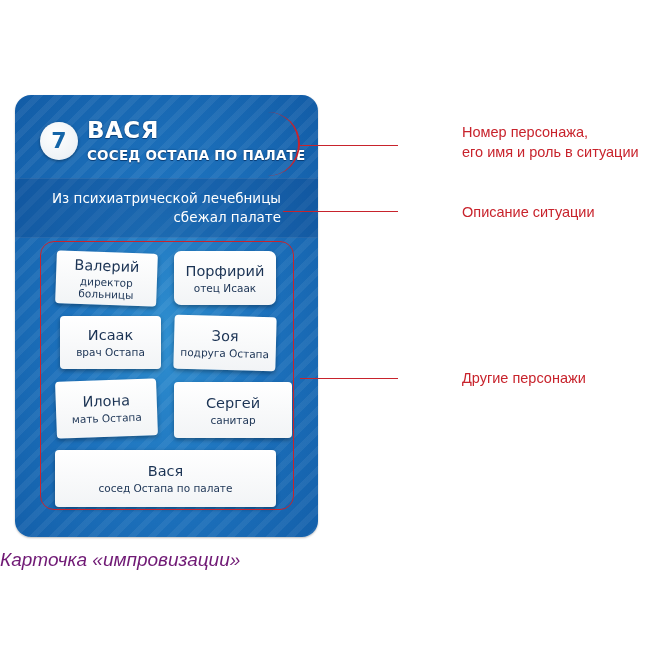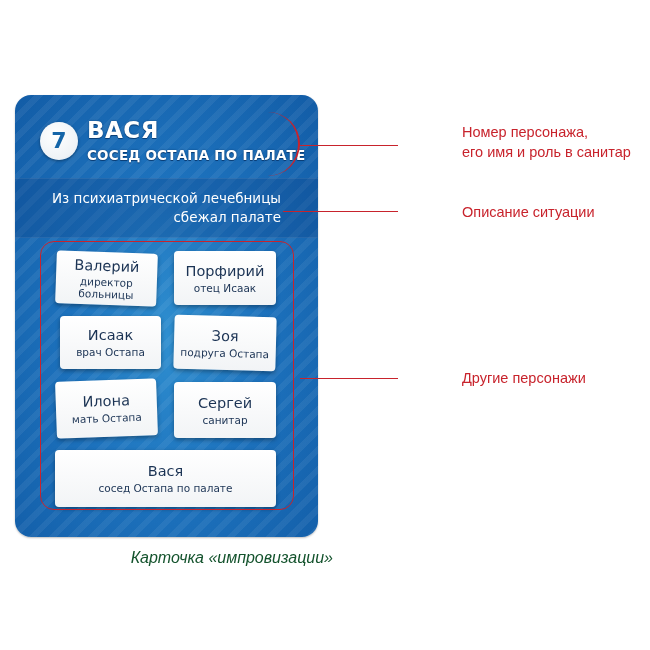--- a/index.html
+++ b/index.html
@@ -60,22 +60,22 @@
     }
     .lead {
       position: absolute; height: 0; border-top: 1.5px solid #c8232c;
     }
     .annot {
       position: absolute; color: #c8232c; font-size: 14.5px; line-height: 20px;
       font-family: "Liberation Sans", sans-serif;
       margin-left: 47px;
     }
     .caption {
-      position: absolute; left: 0; top: 549px; width: 333px; text-align: right;
-      color: #14532d; font-style: italic; font-size: 16px;
+      position: absolute; left: 0; top: 549px; width: 333px; text-align: left;
+      color: #701a75; font-style: italic; font-size: 19px;
       font-family: "Liberation Sans", sans-serif;
     }
   </style>
 </head>
 <body>
 
 <div class="card">
   <div class="header">
     <div class="num-badge">7</div>
     <div class="hero-name">ВАСЯ</div>
@@ -88,57 +88,57 @@
       <span>сбежал палате</span>
     </div>
   </div>
 
   <div class="tile" style="left:41px; top:157px; width:101px; height:53px; transform:rotate(2deg);">
     <div class="tname">Валерий</div>
     <div class="trole" style="margin-top:1px">директор</div>
     <div class="trole" style="margin-top:0">больницы</div>
   </div>
 
-  <div class="tile" style="left:159px; top:156px; width:102px; height:54px;">
+  <div class="tile" style="left:159px; top:156px; width:102px; height:54px;border-radius:7px;">
     <div class="tname">Порфирий</div>
     <div class="trole">отец Исаак</div>
   </div>
 
   <div class="tile" style="left:45px; top:221px; width:101px; height:53px;">
     <div class="tname">Исаак</div>
     <div class="trole">врач Остапа</div>
   </div>
 
   <div class="tile" style="left:159px; top:221px; width:102px; height:54px; transform:rotate(1.5deg);">
     <div class="tname">Зоя</div>
     <div class="trole">подруга Остапа</div>
   </div>
 
   <div class="tile" style="left:41px; top:285px; width:101px; height:57px; transform:rotate(-2deg);">
     <div class="tname">Илона</div>
     <div class="trole">мать Остапа</div>
   </div>
 
-  <div class="tile" style="left:159px; top:287px; width:102px; height:56px;">
+  <div class="tile" style="left:159px; top:287px; width:118px; height:56px;">
     <div class="tname">Сергей</div>
     <div class="trole">санитар</div>
   </div>
 
   <div class="tile" style="left:40px; top:355px; width:221px; height:57px;">
     <div class="tname">Вася</div>
     <div class="trole">сосед Остапа по палате</div>
   </div>
 </div>
 
 <div class="bracket"></div>
 <div class="lead" style="left:298px; top:145px; width:100px;"></div>
 <div class="lead" style="left:283px; top:211px; width:115px;"></div>
 <div class="frame"></div>
 <div class="lead" style="left:300px; top:378px; width:98px;"></div>
 
 <div class="annot" style="left:415px; top:122px;">
   <div>Номер персонажа,</div>
-  <div>его имя и роль в санитар</div>
+  <div>его имя и роль в ситуации</div>
 </div>
 <div class="annot" style="left:415px; top:202px;">Описание ситуации</div>
 <div class="annot" style="left:415px; top:368px;">Другие персонажи</div>
 
 <div class="caption">Карточка «импровизации»</div>
 
 </body></html>

